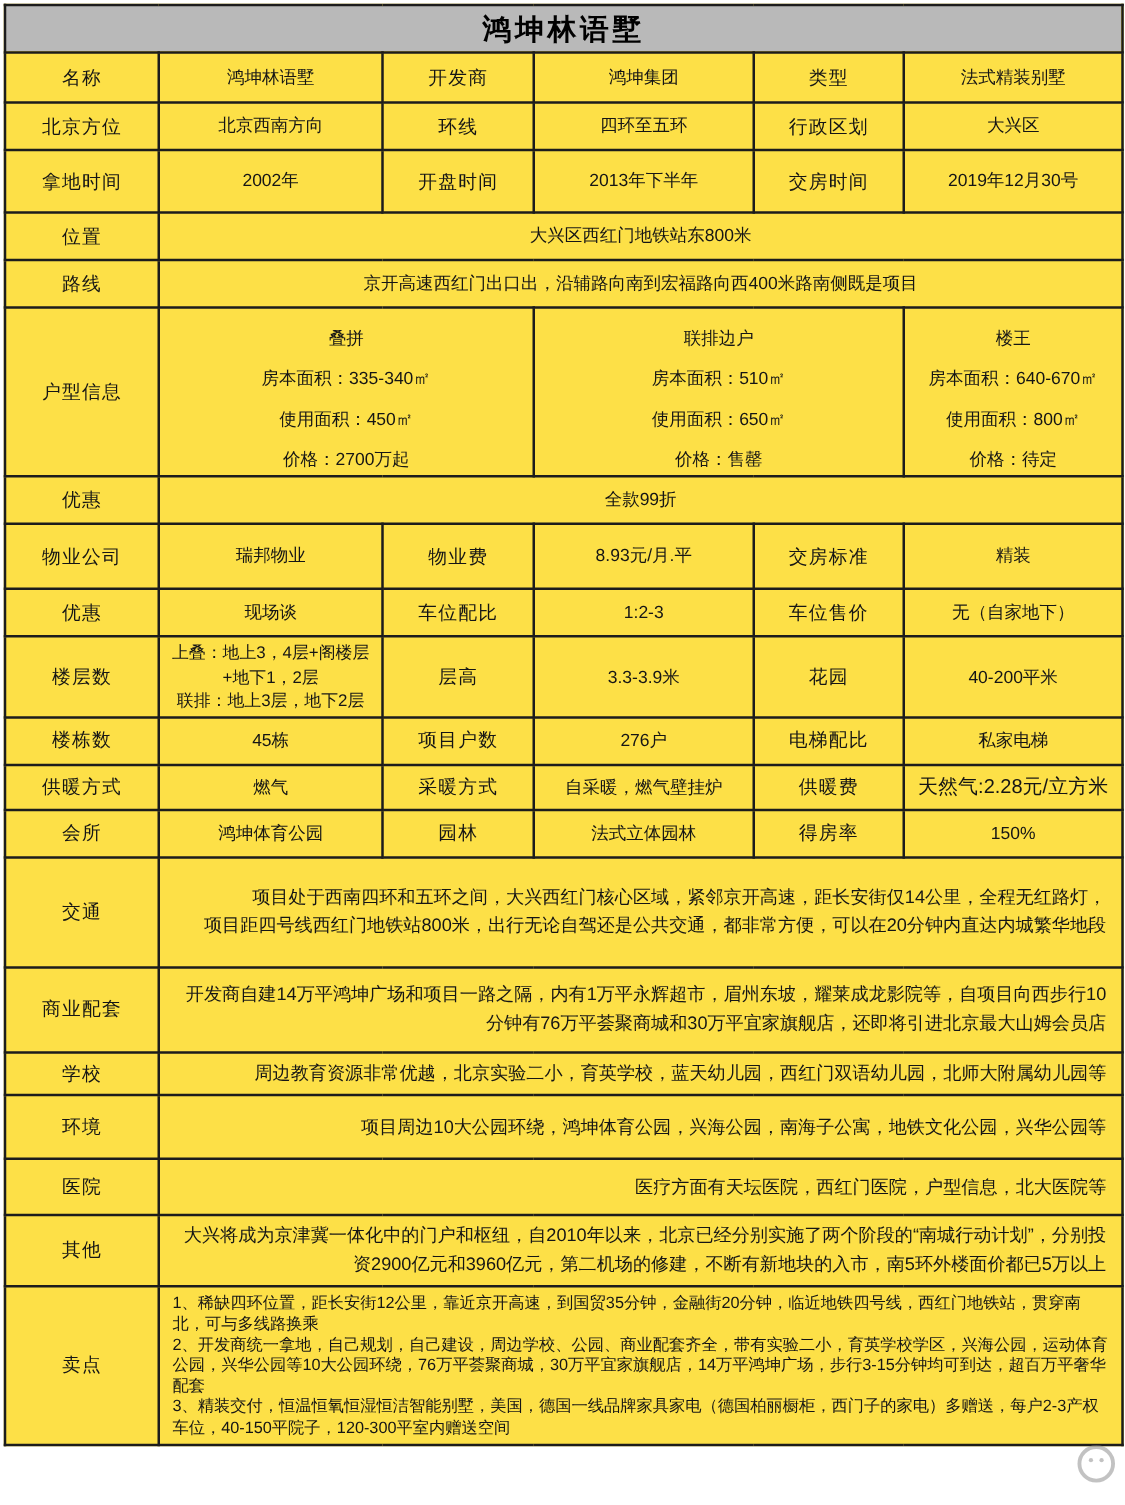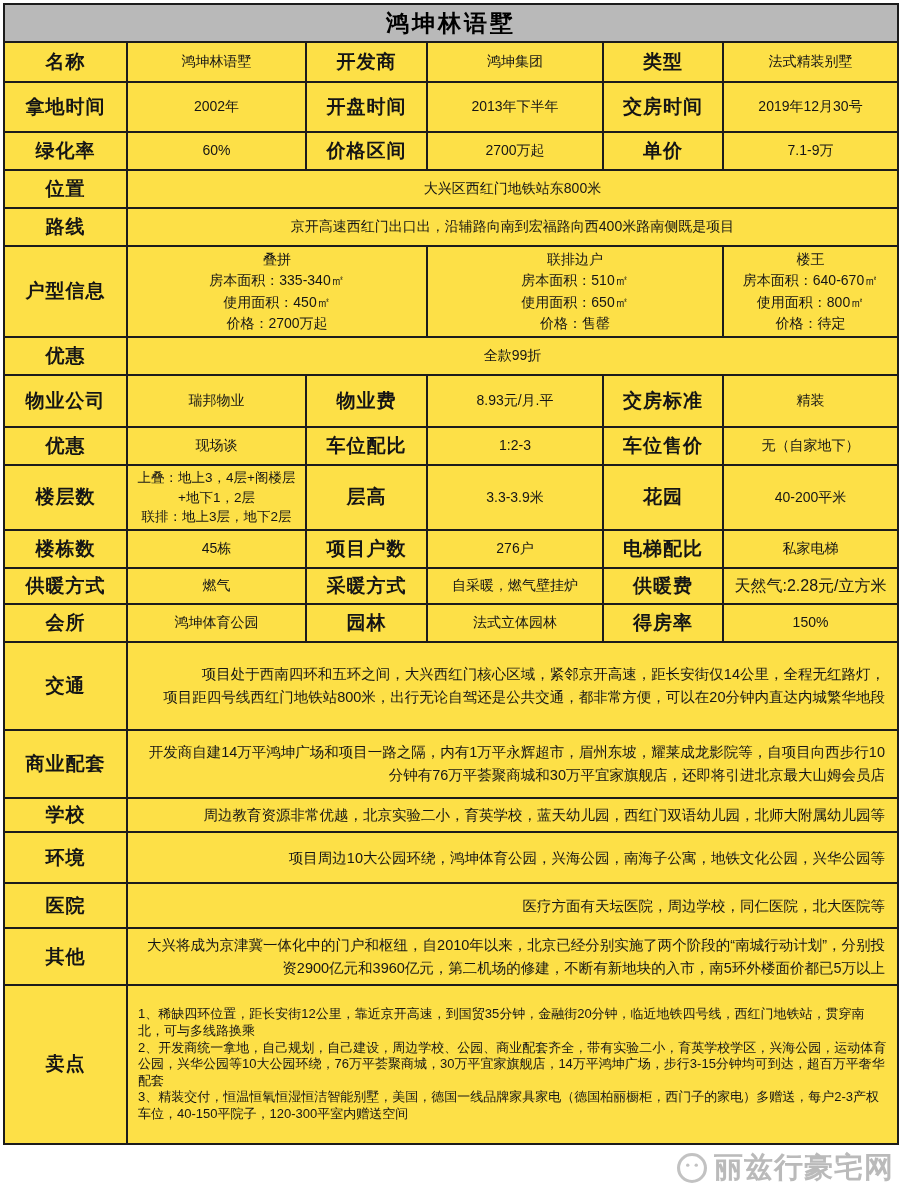--- a/index.html
+++ b/index.html
@@ -17,30 +17,30 @@
     border:2px solid #1c1c1c;
     text-align:center;vertical-align:middle;
     padding:2px 6px;overflow:hidden;
     font-size:14px;line-height:1.4;
   }
   .title-cell{
     background:#b9b9b9;
     font-size:23px;font-weight:bold;letter-spacing:3px;
     height:30px;color:#000;
   }
-  .lbl{font-weight:bold;font-size:19px;letter-spacing:1px;}
+  .lbl{font-weight:normal;font-size:15px;letter-spacing:1px;}
   .val{font-size:14px;}
   .longtext{
     text-align:right;padding:5px 12px;font-size:14.5px;line-height:1.55;
   }
   .indent{text-indent:3.5em;}
-  .unit-col div{display:block;font-size:14px;line-height:1.52;}
+  .unit-col div{display:block;font-size:14px;line-height:1.52;margin-top:11px;}
   .unit-name{font-size:14.5px;}
   .floors span{display:block;font-size:13.5px;line-height:1.45;}
-  .selling{padding:20px 10px;}
+  .selling{padding:4px 10px;}
   .selling div{
     text-align:left;font-size:13px;line-height:16.6px;margin:0;
   }
   .watermark{
     position:absolute;right:6px;bottom:16px;
     display:flex;align-items:center;gap:5px;
     color:rgba(130,130,130,0.55);
     font-size:29px;font-weight:bold;letter-spacing:1px;
     pointer-events:none;
   }
@@ -68,38 +68,38 @@
   <tr style="height:40px">
     <td class="lbl">名称</td>
     <td class="val">鸿坤林语墅</td>
     <td class="lbl">开发商</td>
     <td class="val">鸿坤集团</td>
     <td class="lbl">类型</td>
     <td class="val">法式精装别墅</td>
   </tr>
 
 
+  <tr style="height:38px">
+    <td class="lbl">北京方位</td>
+    <td class="val">北京西南方向</td>
+    <td class="lbl">环线</td>
+    <td class="val">四环至五环</td>
+    <td class="lbl">行政区划</td>
+    <td class="val">大兴区</td>
+  </tr>
 
   <tr style="height:50px">
     <td class="lbl">拿地时间</td>
     <td class="val">2002年</td>
     <td class="lbl">开盘时间</td>
     <td class="val">2013年下半年</td>
     <td class="lbl">交房时间</td>
     <td class="val">2019年12月30号</td>
   </tr>
 
-  <tr style="height:38px">
-    <td class="lbl">绿化率</td>
-    <td class="val">60%</td>
-    <td class="lbl">价格区间</td>
-    <td class="val">2700万起</td>
-    <td class="lbl">单价</td>
-    <td class="val">7.1-9万</td>
-  </tr>
 
   <tr style="height:38px">
     <td class="lbl">位置</td>
     <td colspan="5" class="val">大兴区西红门地铁站东800米</td>
   </tr>
 
   <tr style="height:38px">
     <td class="lbl">路线</td>
     <td colspan="5" class="val">京开高速西红门出口出，沿辅路向南到宏福路向西400米路南侧既是项目</td>
   </tr>
@@ -203,21 +203,21 @@
     <td colspan="5" class="longtext">周边教育资源非常优越，北京实验二小，育英学校，蓝天幼儿园，西红门双语幼儿园，北师大附属幼儿园等</td>
   </tr>
 
   <tr style="height:51px">
     <td class="lbl">环境</td>
     <td colspan="5" class="longtext">项目周边10大公园环绕，鸿坤体育公园，兴海公园，南海子公寓，地铁文化公园，兴华公园等</td>
   </tr>
 
   <tr style="height:45px">
     <td class="lbl">医院</td>
-    <td colspan="5" class="longtext">医疗方面有天坛医院，周边学校，同仁医院，北大医院等</td>
+    <td colspan="5" class="longtext">医疗方面有天坛医院，西红门医院，户型信息，北大医院等</td>
   </tr>
 
   <tr style="height:56px">
     <td class="lbl">其他</td>
     <td colspan="5" class="longtext">大兴将成为京津冀一体化中的门户和枢纽，自2010年以来，北京已经分别实施了两个阶段的“南城行动计划”，分别投资2900亿元和3960亿元，第二机场的修建，不断有新地块的入市，南5环外楼面价都已5万以上</td>
   </tr>
 
   <tr style="height:125px">
     <td class="lbl">卖点</td>
     <td colspan="5" class="selling">
@@ -231,14 +231,13 @@
 </div>
 
 <div class="watermark">
   <span style="display:inline-flex">
     <svg width="34" height="34" viewBox="0 0 24 24">
       <circle cx="12" cy="12" r="9.5" fill="none" stroke="rgba(130,130,130,0.6)" stroke-width="2.2"></circle>
       <circle cx="9" cy="10" r="1.2" fill="rgba(130,130,130,0.6)"></circle>
       <circle cx="15" cy="10" r="1.2" fill="rgba(130,130,130,0.6)"></circle>
     </svg>
   </span>
-  <span>丽兹行豪宅网</span>
 </div>
 
 </body></html>

